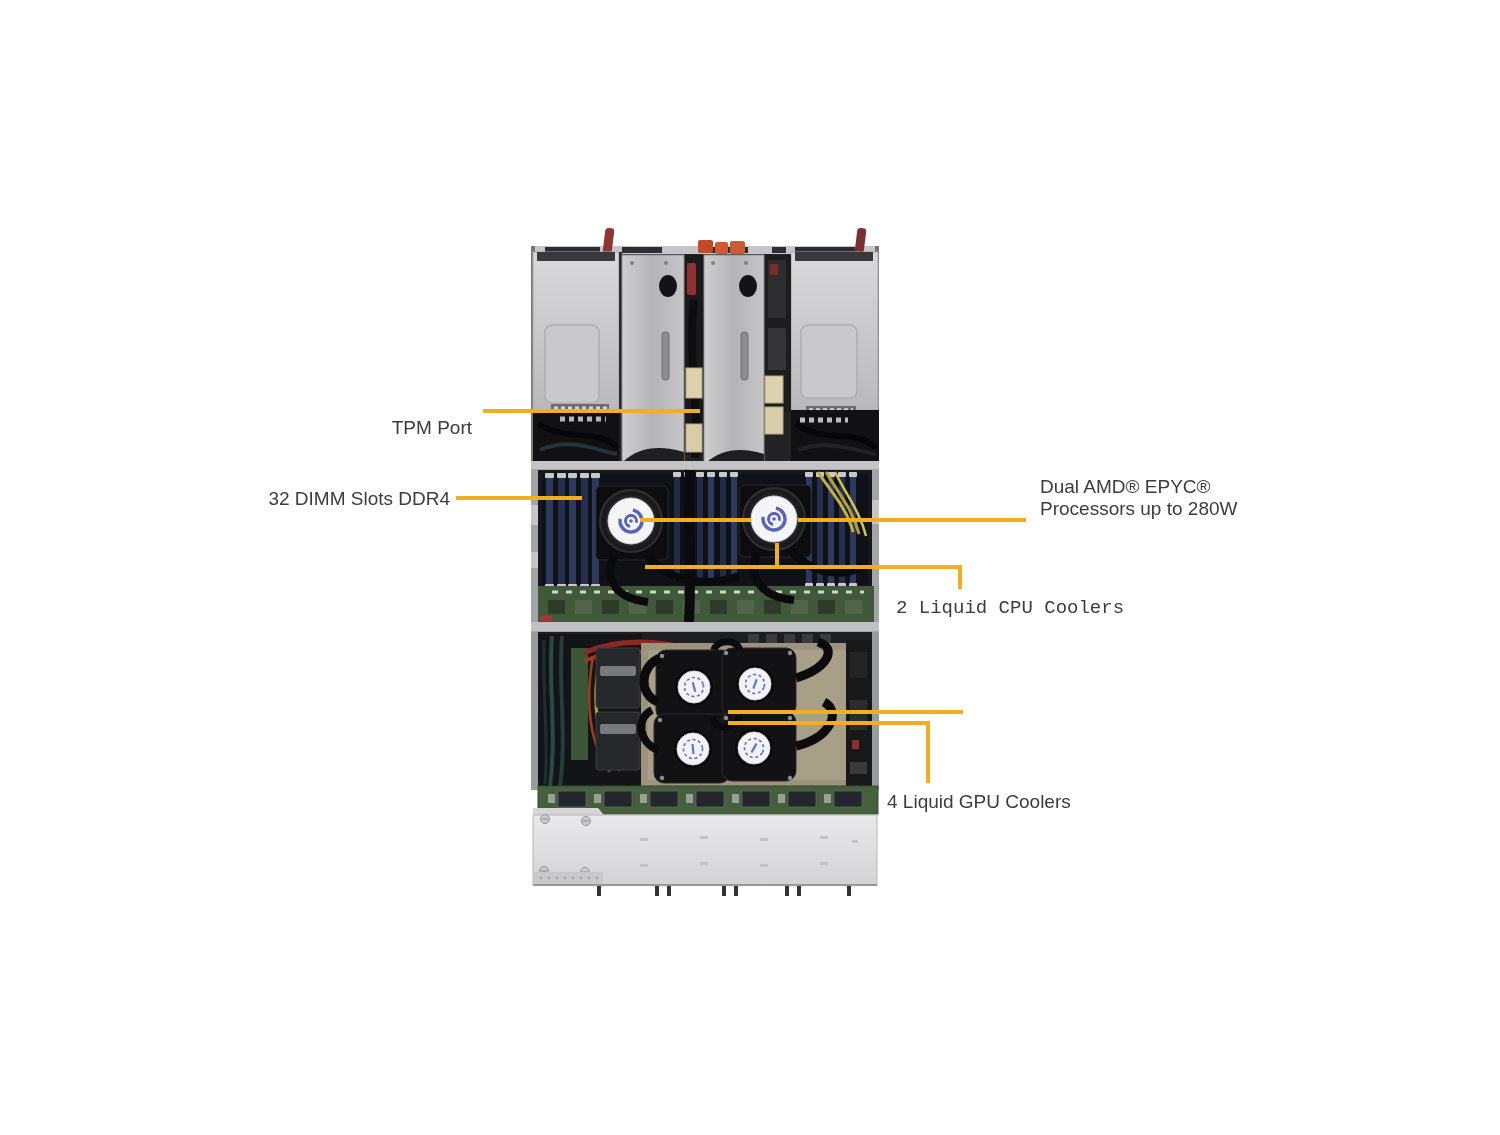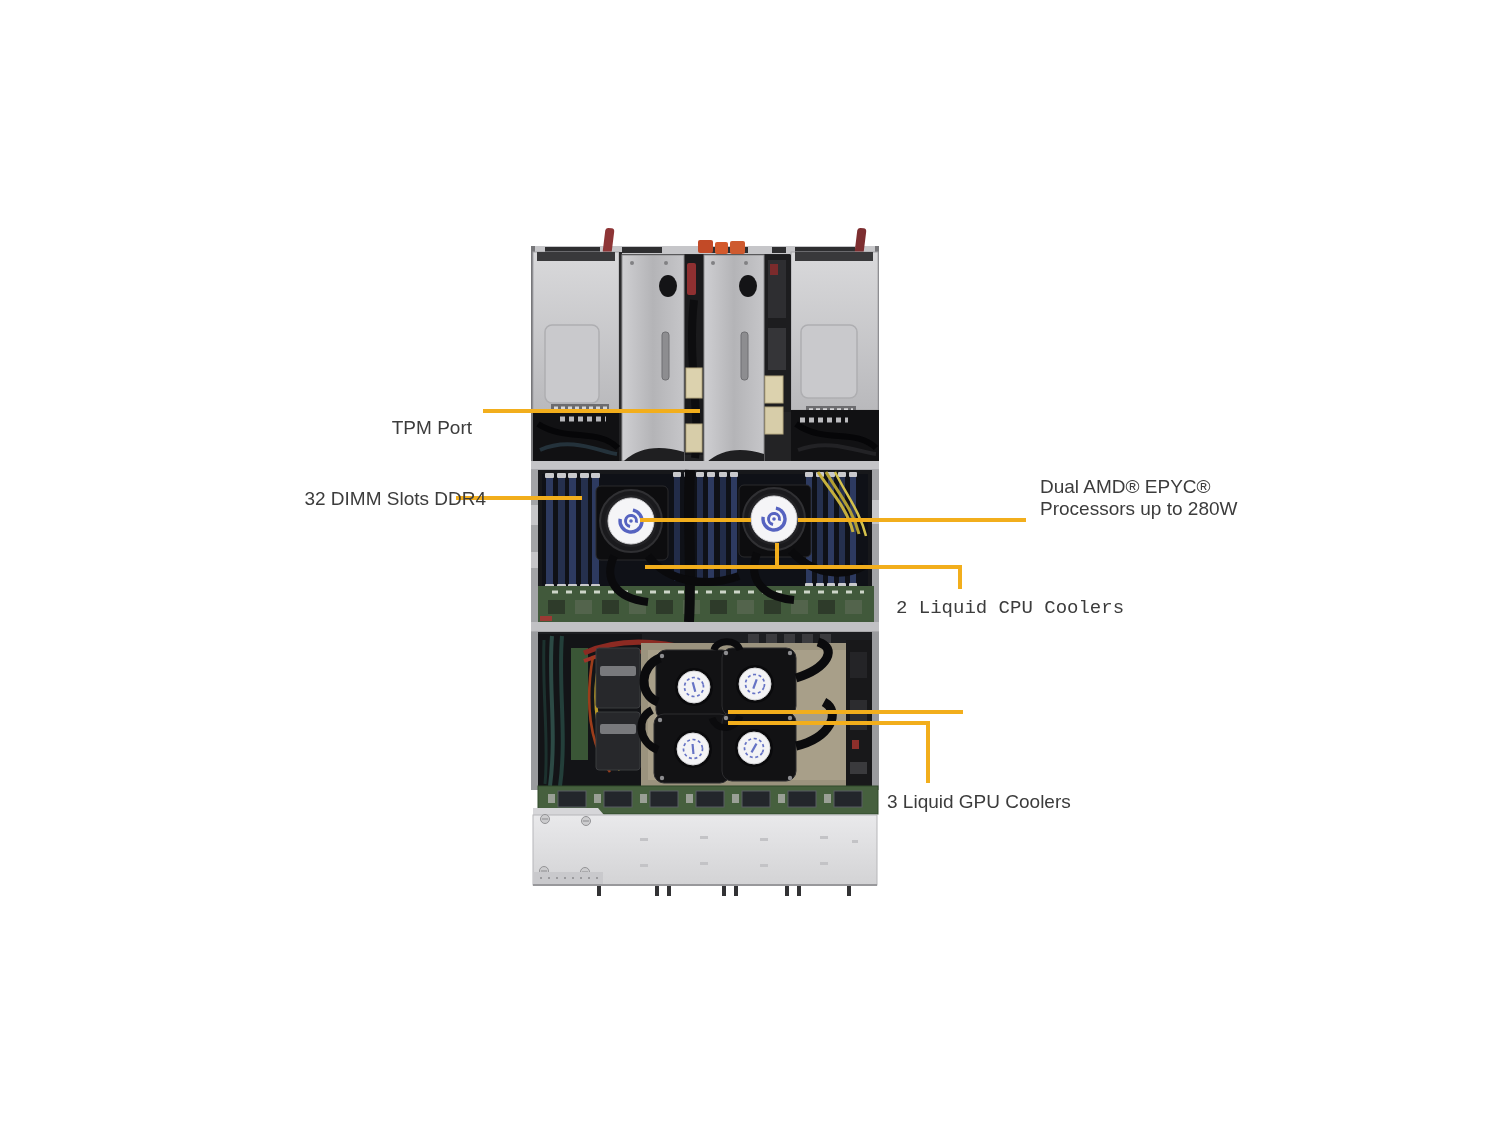--- a/index.html
+++ b/index.html
@@ -384,25 +384,25 @@
     <path d="M456,498 H582" stroke="#F2AE1C"></path>
     <path d="M640,520 H751 M798,520 H1026" stroke="#F2AE1C"></path>
     <path d="M777,543 V567 M645,567 H960 V589" stroke="#F2AE1C"></path>
     <path d="M728,712 H963" stroke="#F2AE1C"></path>
     <path d="M728,723 H928 V783" stroke="#F2AE1C"></path>
   </g>
 </svg>
 
 <div class="label right" style="right:1028px; top:378px;margin-top:39px;">TPM Port</div>
 
-<div class="label right" style="right:1014px; top:488px;text-align:center;">32 DIMM Slots DDR4</div>
+<div class="label right" style="right:1050px; top:488px;text-align:center;">32 DIMM Slots DDR4</div>
 
 <div class="label multi" style="left:1040px; top:476px;">
   <div>Dual AMD® EPYC®</div>
   <div>Processors up to 280W</div>
 </div>
 
 <div class="label" style="left:896px; top:598px;font-family:Liberation Mono, monospace;">2 Liquid CPU Coolers</div>
 
 
-<div class="label" style="left:887px; top:791px;">3 Liquid GPU Coolers</div>
+<div class="label" style="left:887px; top:791px;">4 Liquid GPU Coolers</div>
 
 </div>
 
 </body></html>

